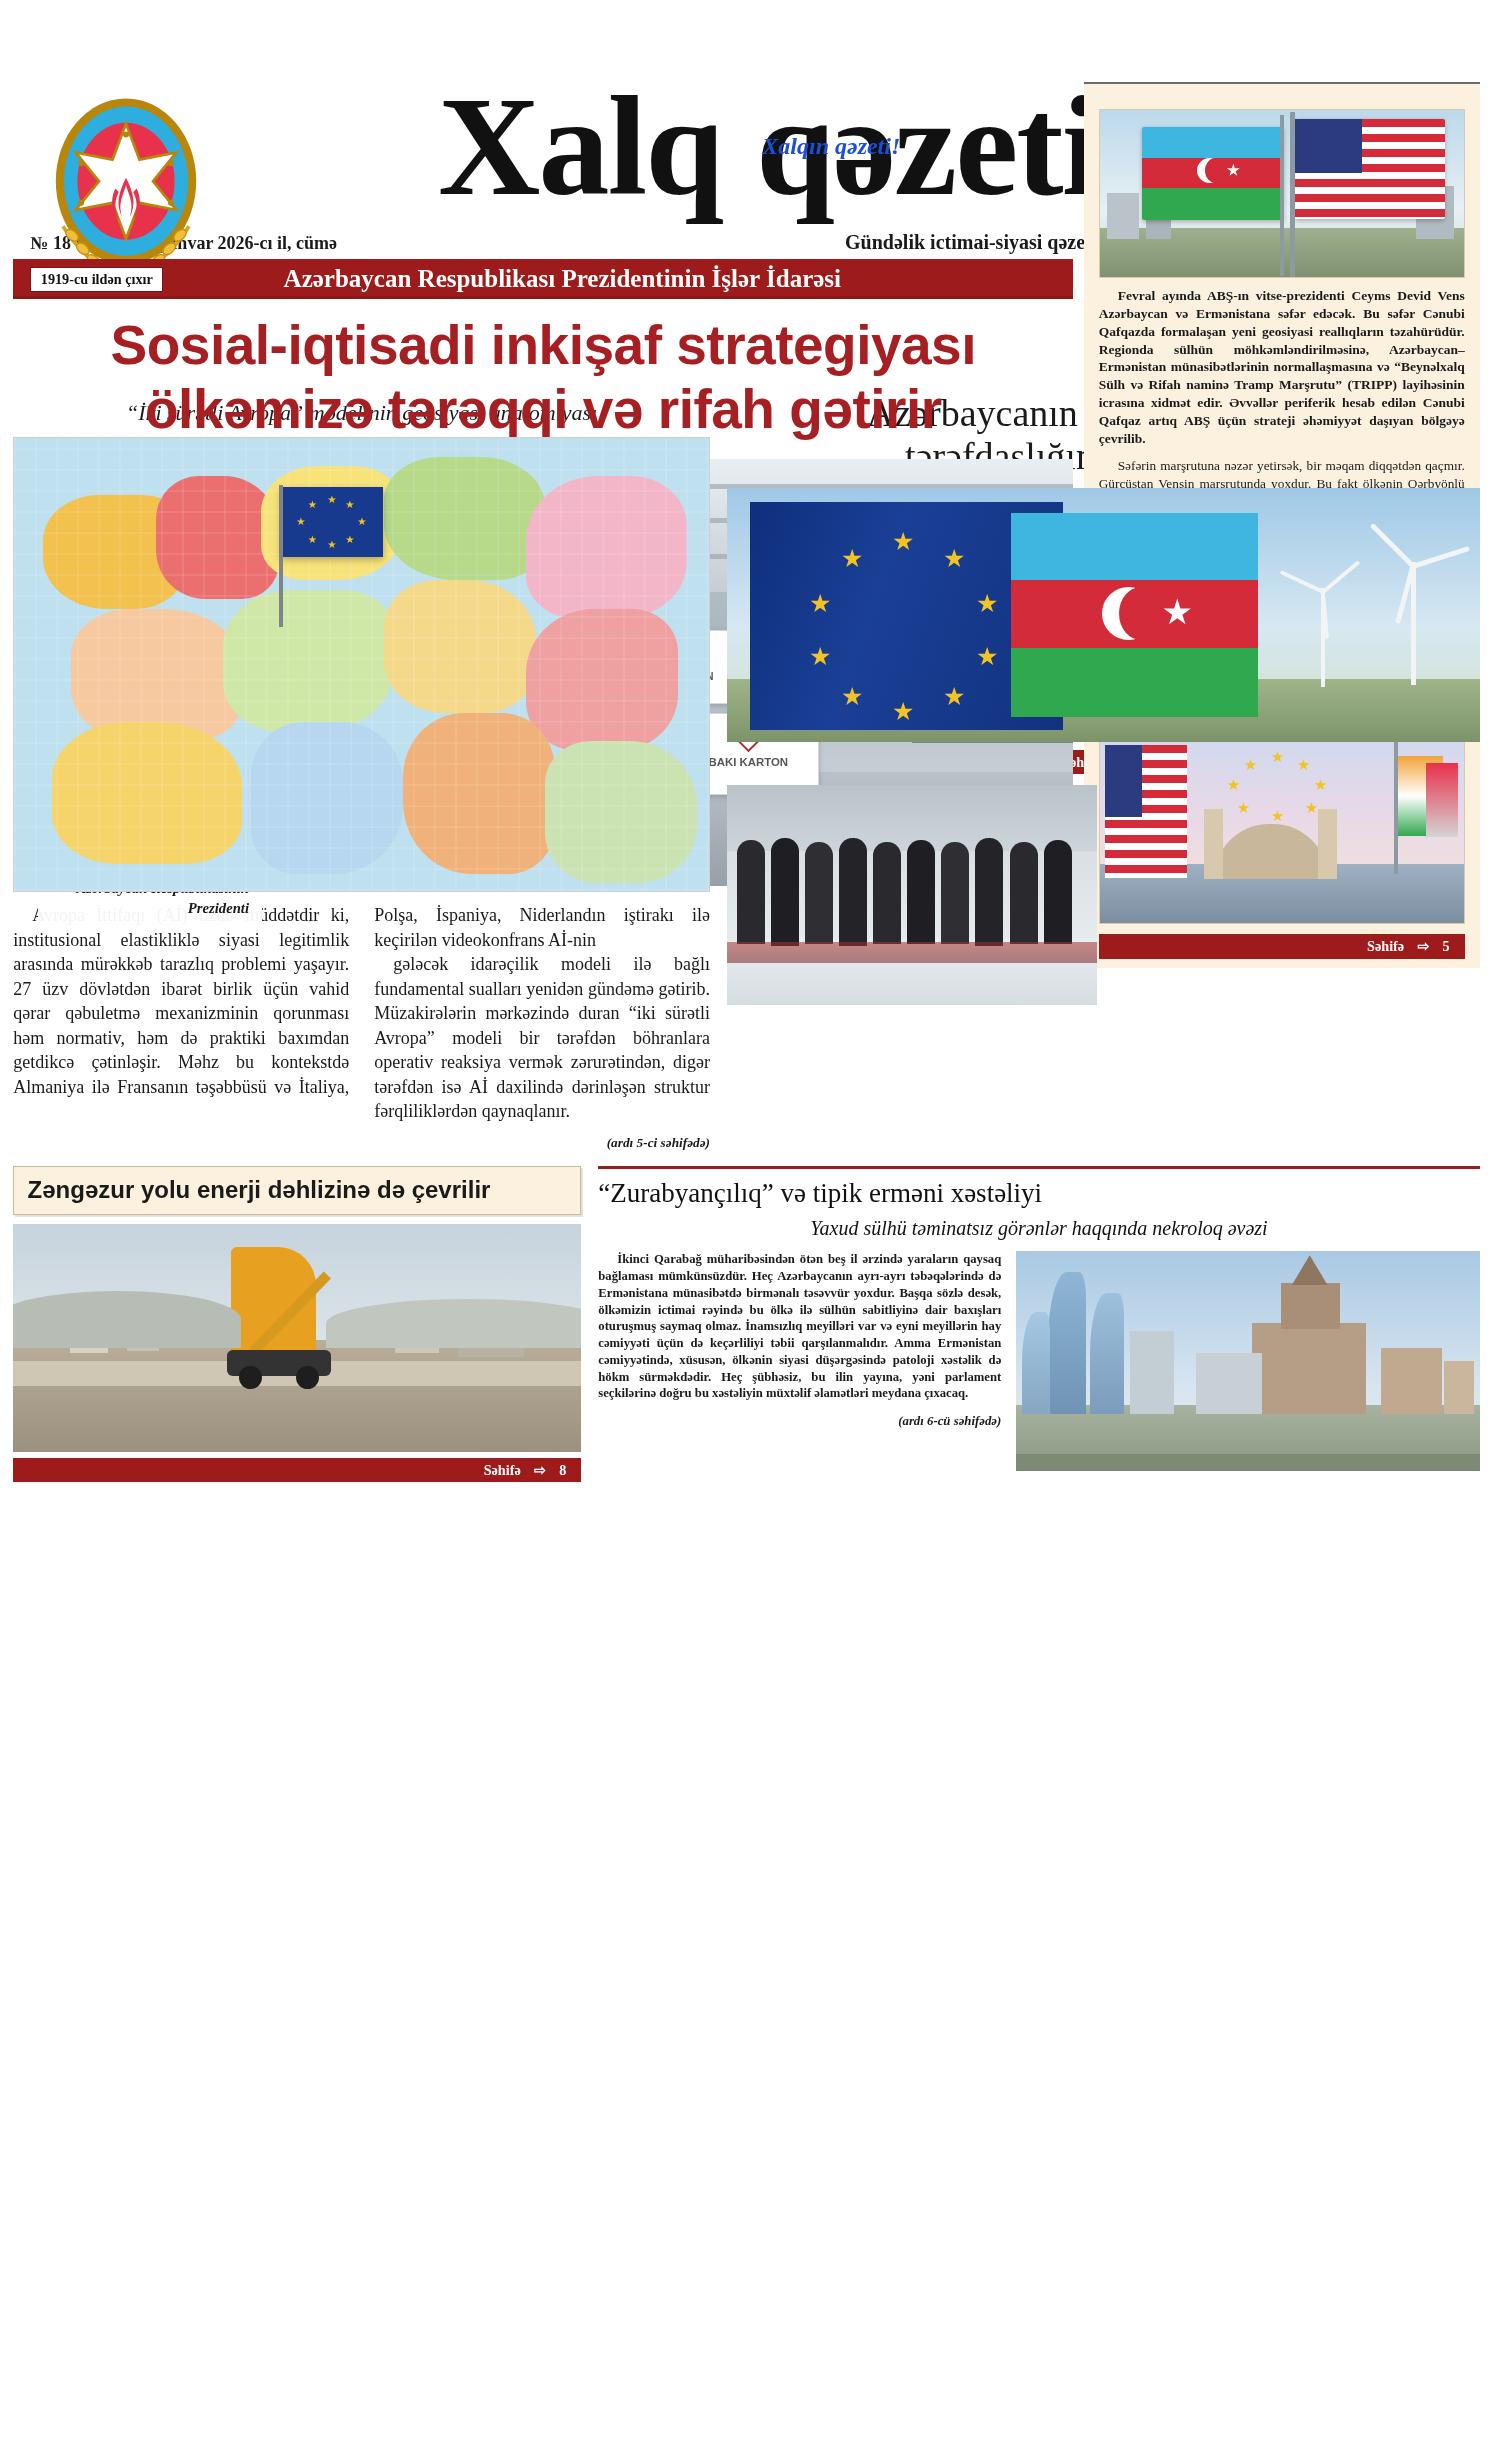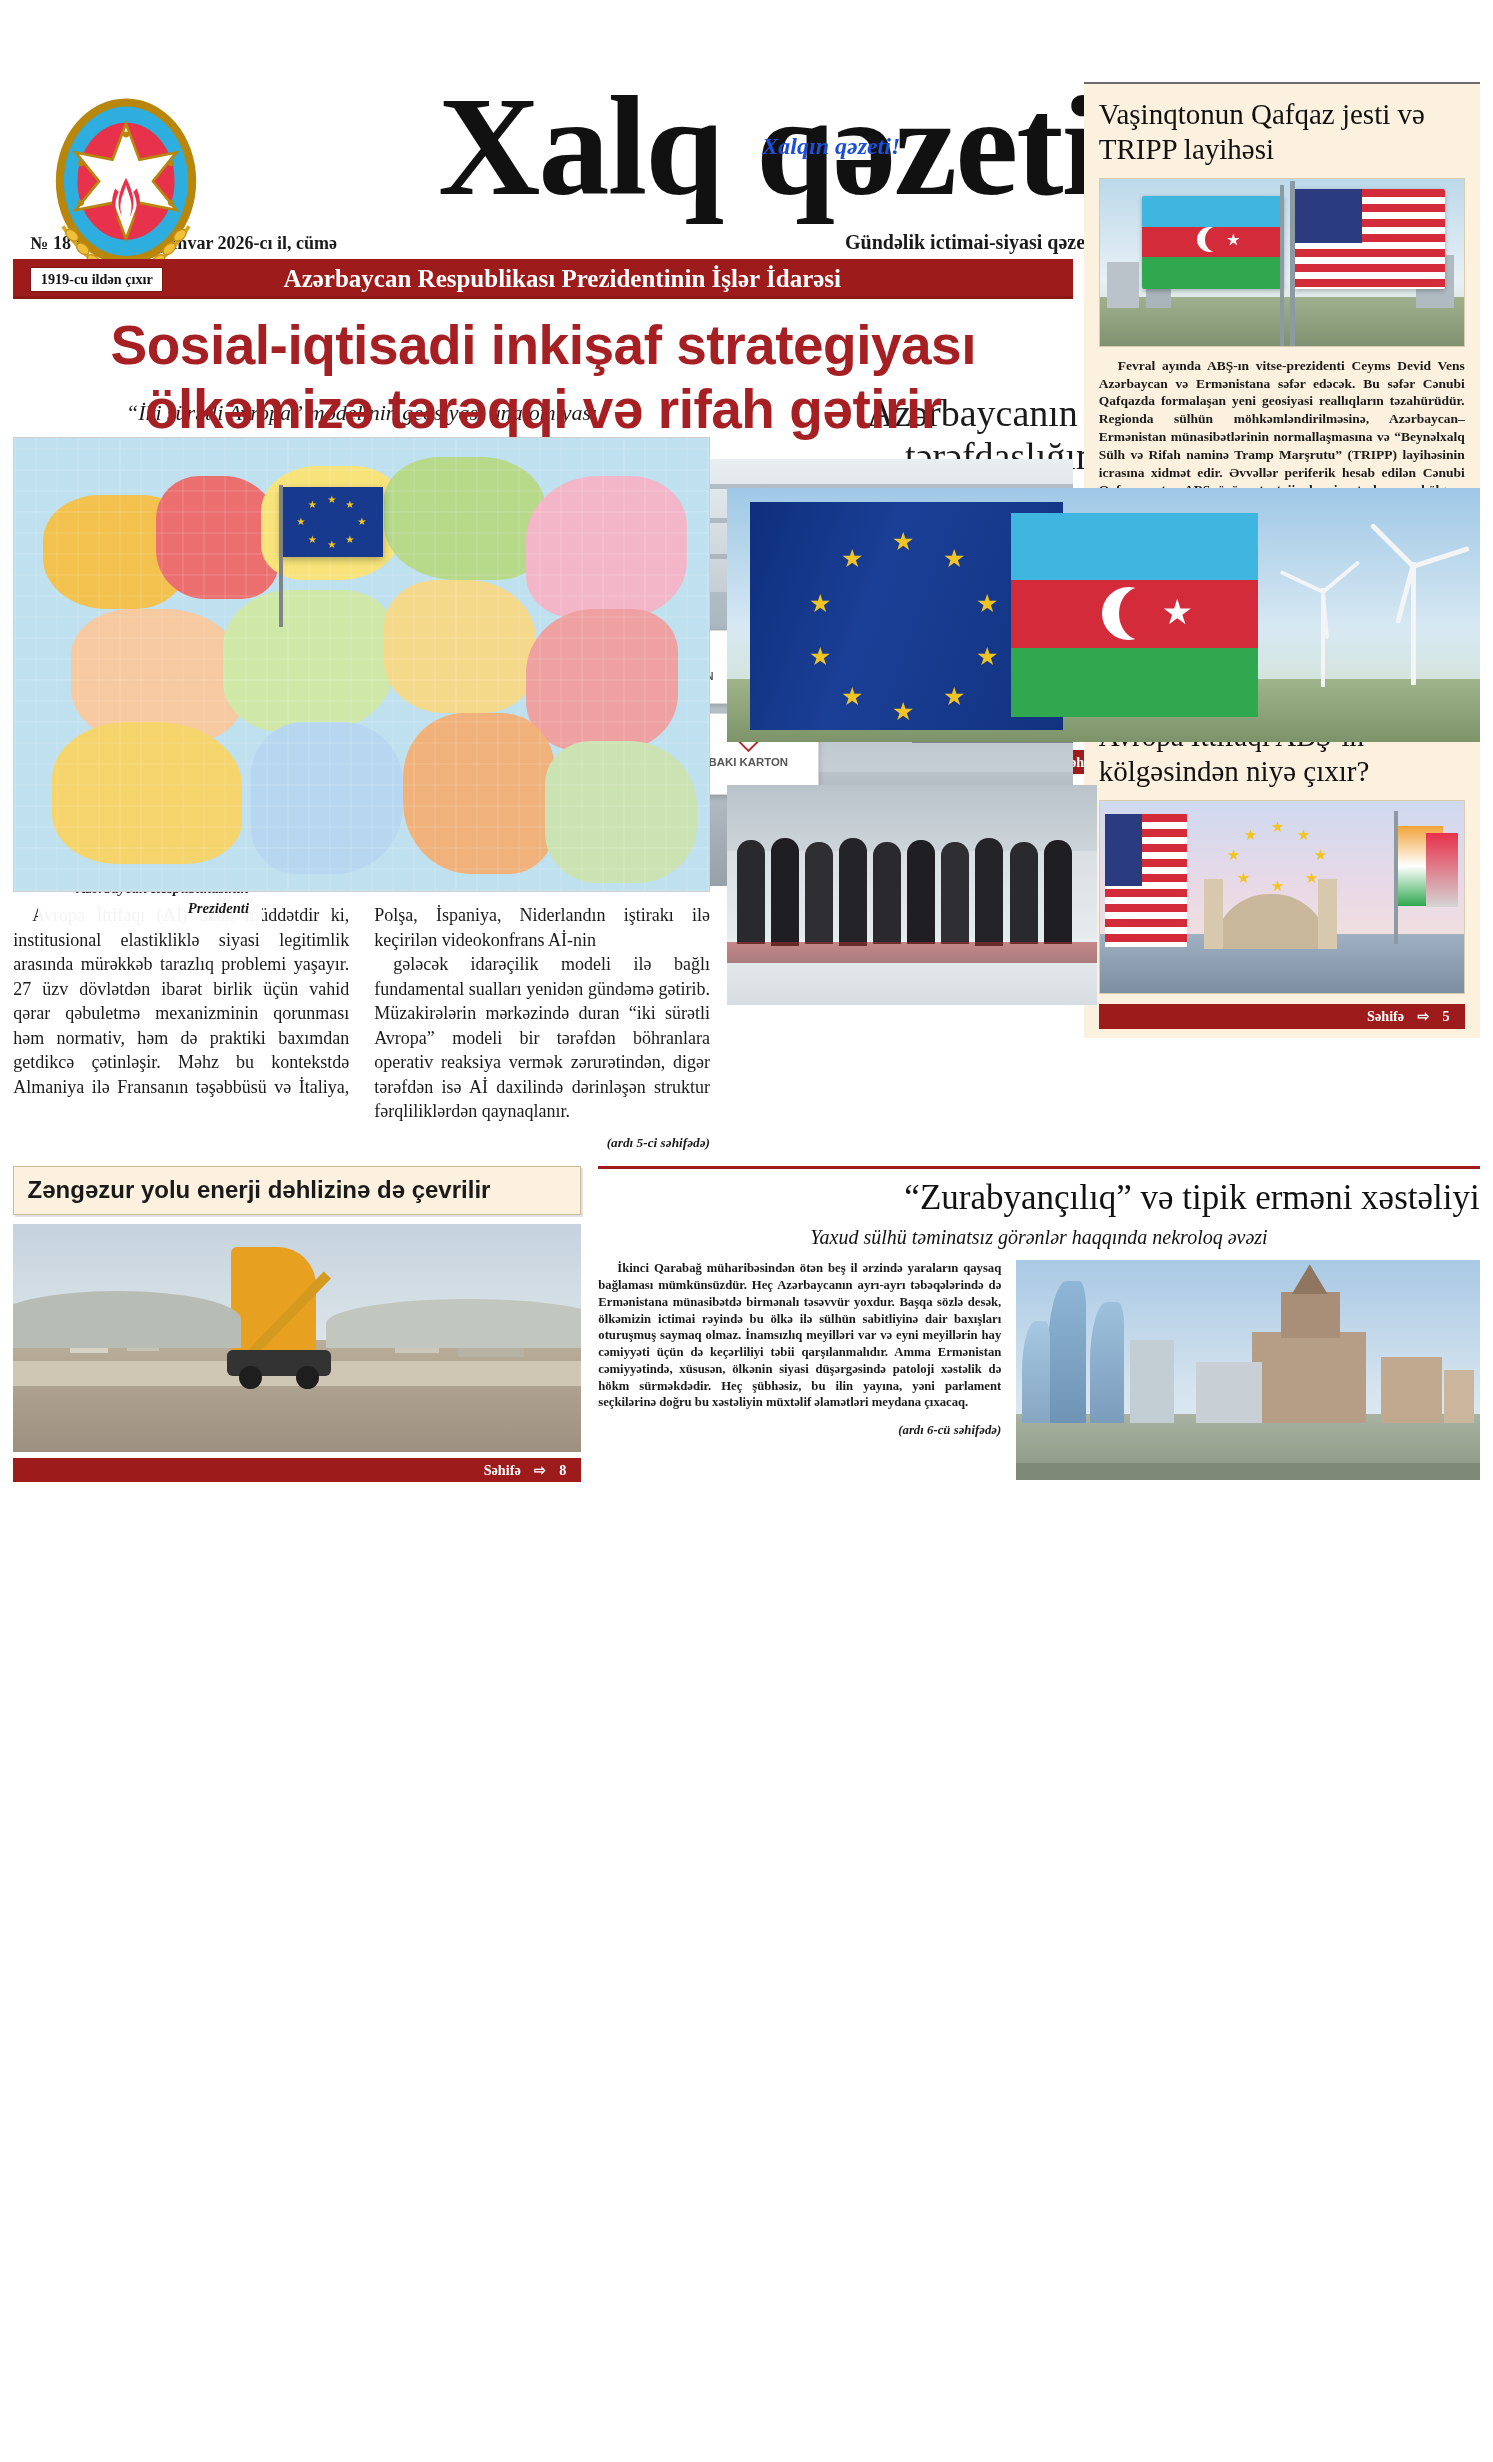--- a/index.html
+++ b/index.html
@@ -234,21 +234,21 @@
   }
   .bl-photo { width:100%; height:228px; margin-top:9.5px; position:relative; overflow:hidden;}
   .page-flag4 {
     margin-top:5.7px; background:#9e1b1b; color:#fff; height:24px;
     display:flex; align-items:center; justify-content:flex-end; gap:13.3px; padding-right:15px;
     font-family:"Liberation Serif",serif; font-weight:bold; font-size:14.2px;
   }
 
   .br-rule { height:2.8px; background:#9e1b1b; }
   .br-head {
-    font-family:"Liberation Serif",serif; font-size:35px; text-align:right;
+    font-family:"Liberation Serif",serif; font-size:27px; text-align:left;
     margin-top:9.5px; color:#111;
   }
   .br-sub {
     font-family:"Liberation Serif",serif; font-style:italic; font-size:20px;
     text-align:center; margin-top:7.6px; color:#111;
   }
   .br-row { display:flex; gap:15px; margin-top:11.4px; }
   .br-text { width:403px; }
   .br-text p {
     font-family:"Liberation Serif",serif; font-weight:bold;
@@ -385,21 +385,20 @@
             <div>Azərbaycan Respublikasının</div>
             <div>Prezidenti</div>
           </div>
         </div>
       </div>
     </div>
   </div>
 
   <div class="sidebar">
 
-    <div class="sb-head">Vaşinqtonun Qafqaz jesti və TRIPP layihəsi</div>
 
     <div class="sb-photo">
       <div class="sky" style="background:linear-gradient(180deg,#bcd9ea,#e7f0f5 60%,#cdd9c9);"></div>
       <div style="position:absolute;left:0;bottom:0;width:100%;height:49px;background:linear-gradient(180deg,#9fb08e,#7f9170);"></div>
       <div style="position:absolute;left:7.6px;bottom:38px;width:32px;height:46px;background:#b9c3c9;"></div>
       <div style="position:absolute;left:46px;bottom:38px;width:25px;height:59px;background:#aab4bb;"></div>
       <div style="position:absolute;right:9.5px;bottom:38px;width:38px;height:53px;background:#b0bac1;"></div>
 
       <div style="position:absolute;left:42px;top:17px;width:142px;height:93px;">
         <div class="flag-az" style="position:absolute;inset:0;border-radius:1.9px;box-shadow:0 1.9px 4.7px rgba(0,0,0,.25)"></div>

